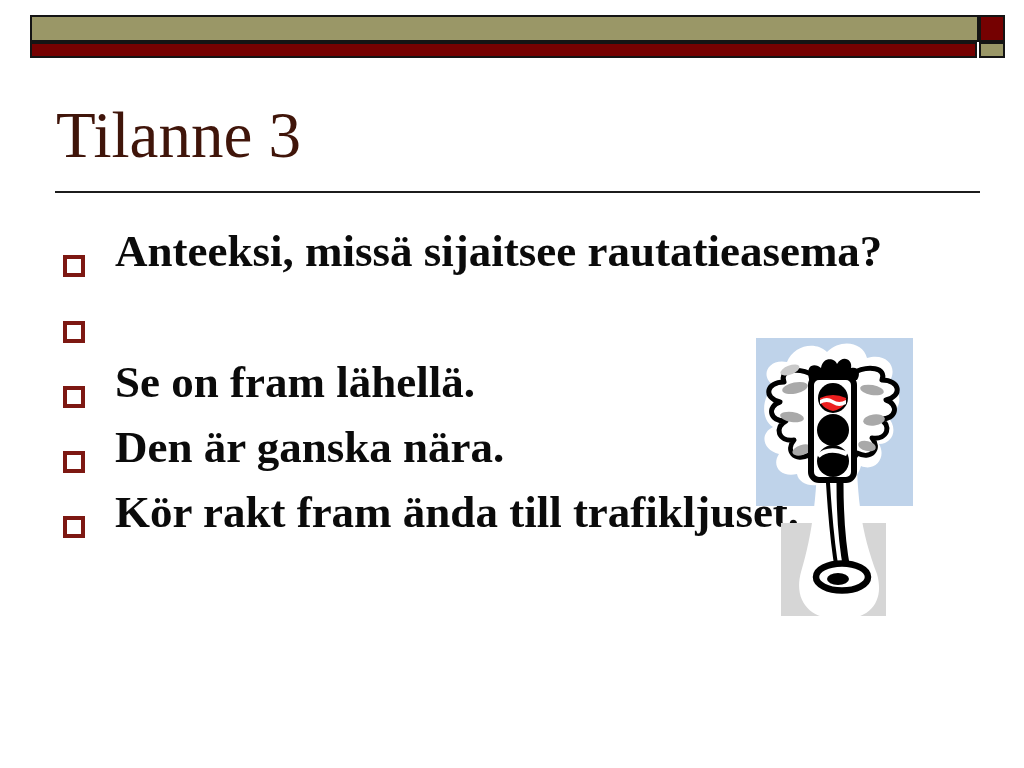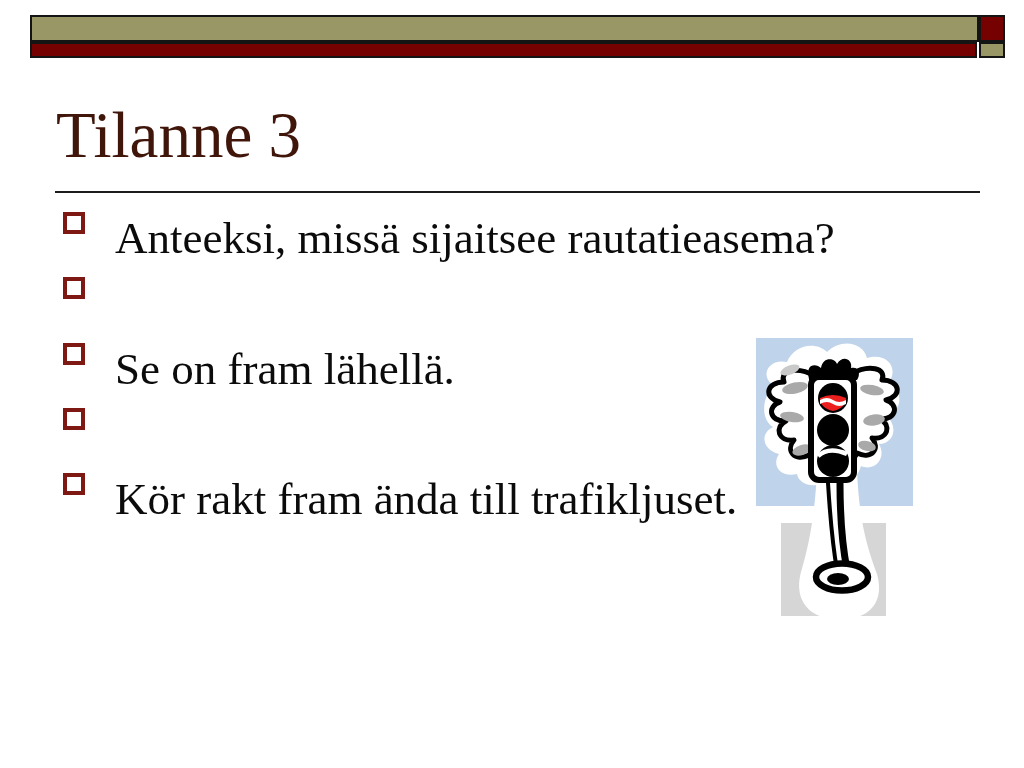--- a/index.html
+++ b/index.html
@@ -34,23 +34,24 @@
   }
   
   #bullet-list {
     position: absolute;
     left: 63px; top: 212px;
     margin: 0; padding: 0;
     list-style: none;
   }
   #bullet-list li {
     display: flex;
-    align-items: flex-start;
+    align-items: flex-end;
     height: 65.3px;
     white-space: nowrap;
+    font-weight: bold;
   }
   .bullet-square {
     display: inline-block;
     width: 14px; height: 14px;
     border: 4px solid #7D1812;
     margin-right: 30px;
     flex: 0 0 auto;
   }
   .bullet-text {
     font-size: 45px;
@@ -83,20 +84,21 @@
     </li>
     <li>
       <span class="bullet-square"></span>
     </li>
     <li>
       <span class="bullet-square"></span>
       <span class="bullet-text">Se on fram lähellä.</span>
     </li>
     <li>
       <span class="bullet-square"></span>
+      <span class="bullet-text">Den är ganska nära.</span>
     </li>
     <li>
       <span class="bullet-square"></span>
       <span class="bullet-text">Kör rakt fram ända till trafikljuset.</span>
     </li>
   </ul>
 
   <svg id="traffic-light" viewBox="0 0 280 300" xmlns="http://www.w3.org/2000/svg">
 
     <rect x="11" y="8" width="157" height="168" fill="#BFD3EA"></rect>

